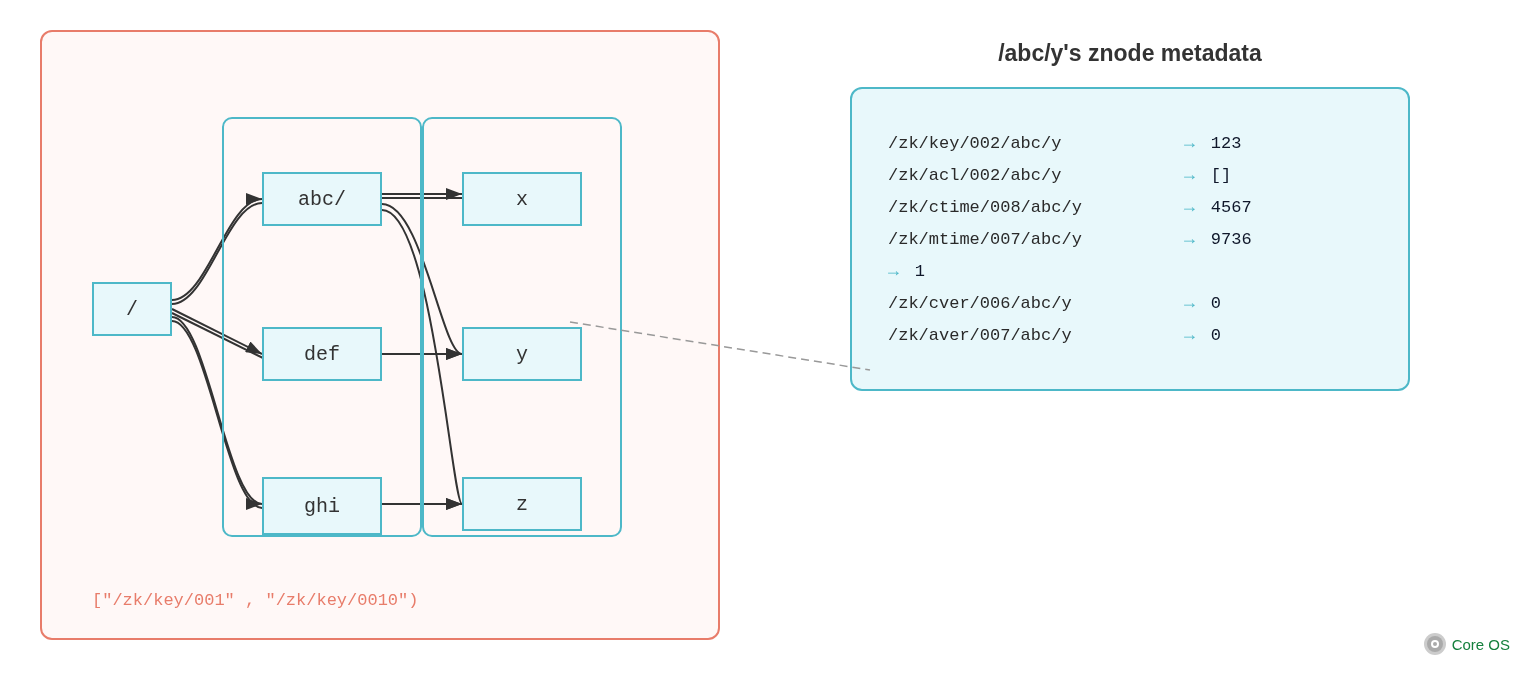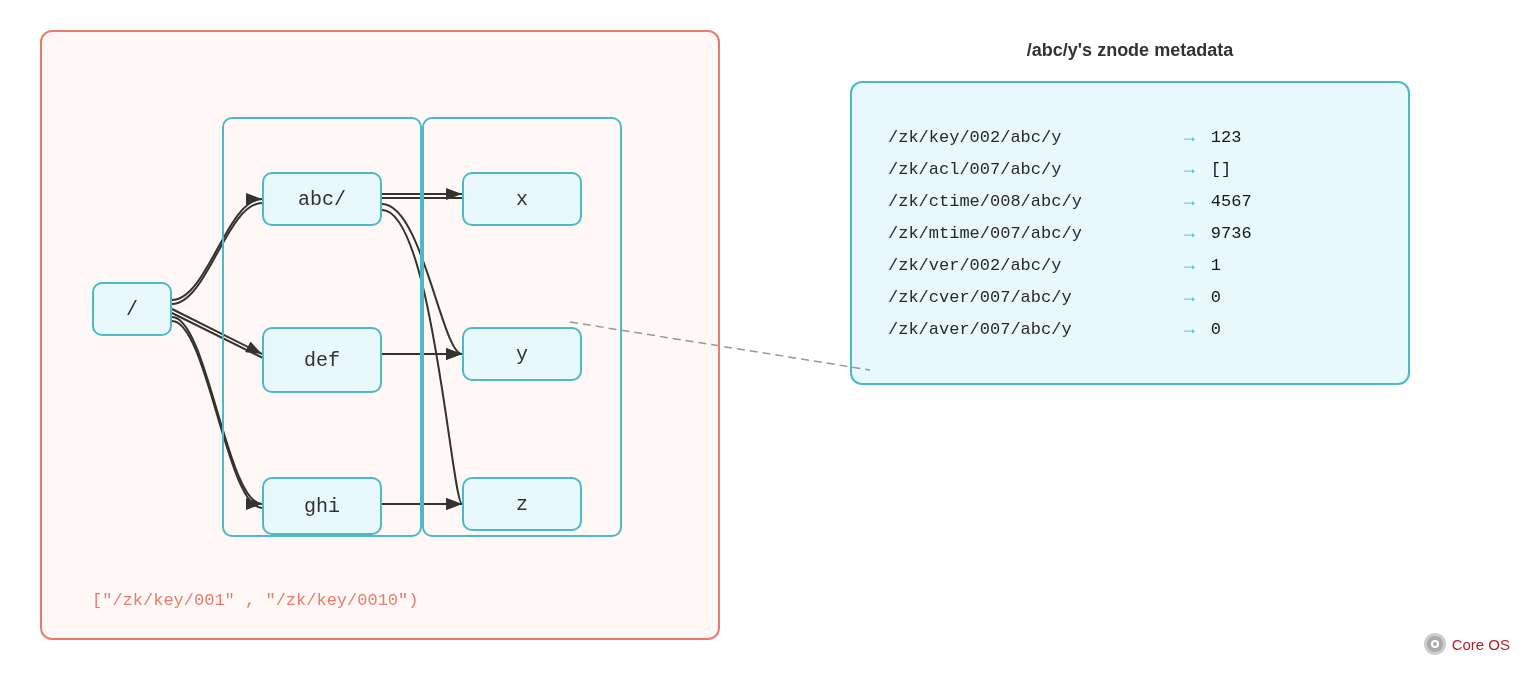--- a/index.html
+++ b/index.html
@@ -45,21 +45,21 @@
       top: 0; left: 0;
       width: 100%;
       height: 100%;
       pointer-events: none;
     }
 
     
     .node {
       position: absolute;
       border: 2px solid #4db8c8;
-      border-radius: 10px;
+      border-radius: 0;
       background: #e8f8fb;
       display: flex;
       align-items: center;
       justify-content: center;
       font-size: 20px;
       color: #333;
       font-family: 'Courier New', Courier, monospace;
     }
 
     .node-root {
@@ -83,21 +83,21 @@
 
     .node-abc {
       width: 120px;
       height: 54px;
       left: 220px;
       top: 140px;
     }
 
     .node-def {
       width: 120px;
-      height: 66px;
+      height: 54px;
       left: 220px;
       top: 295px;
     }
 
     .node-ghi {
       width: 120px;
       height: 58px;
       left: 220px;
       top: 445px;
     }
@@ -148,21 +148,21 @@
     
     .right-panel {
       flex: 1;
       display: flex;
       flex-direction: column;
       align-items: center;
       padding-top: 10px;
     }
 
     .metadata-title {
-      font-size: 18px;
+      font-size: 23px;
       font-weight: 600;
       color: #333;
       font-family: Arial, sans-serif;
       margin-bottom: 20px;
       text-align: left;
     }
 
     .metadata-box {
       border: 2px solid #4db8c8;
       border-radius: 12px;
@@ -200,21 +200,21 @@
 
     
     .coreos-logo {
       position: absolute;
       bottom: 18px;
       right: 30px;
       display: flex;
       align-items: center;
       gap: 6px;
       font-size: 15px;
-      color: #b91c1c;
+      color: #15803d;
       font-family: Arial, sans-serif;
     }
 
     .coreos-icon {
       width: 22px;
       height: 22px;
       border-radius: 50%;
       background: #ccc;
       display: flex;
       align-items: center;
@@ -316,41 +316,40 @@
     <div class="metadata-title">/abc/y's znode metadata</div>
 
     <div class="metadata-box" id="metadata-box">
 
     <div class="metadata-row">
           <span class="metadata-key">/zk/key/002/abc/y</span>
           <span class="metadata-arrow">→</span>
           <span class="metadata-value">123</span>
         </div>
         <div class="metadata-row">
-          <span class="metadata-key">/zk/acl/007/abc/y</span>
+          <span class="metadata-key">/zk/acl/002/abc/y</span>
           <span class="metadata-arrow">→</span>
           <span class="metadata-value">[]</span>
         </div>
         <div class="metadata-row">
           <span class="metadata-key">/zk/ctime/008/abc/y</span>
           <span class="metadata-arrow">→</span>
           <span class="metadata-value">4567</span>
         </div>
         <div class="metadata-row">
           <span class="metadata-key">/zk/mtime/007/abc/y</span>
           <span class="metadata-arrow">→</span>
           <span class="metadata-value">9736</span>
         </div>
         <div class="metadata-row">
-          <span class="metadata-key">/zk/ver/002/abc/y</span>
           <span class="metadata-arrow">→</span>
           <span class="metadata-value">1</span>
         </div>
         <div class="metadata-row">
-          <span class="metadata-key">/zk/cver/007/abc/y</span>
+          <span class="metadata-key">/zk/cver/006/abc/y</span>
           <span class="metadata-arrow">→</span>
           <span class="metadata-value">0</span>
         </div>
         <div class="metadata-row">
           <span class="metadata-key">/zk/aver/007/abc/y</span>
           <span class="metadata-arrow">→</span>
           <span class="metadata-value">0</span>
         </div>
       </div>
   </div>

